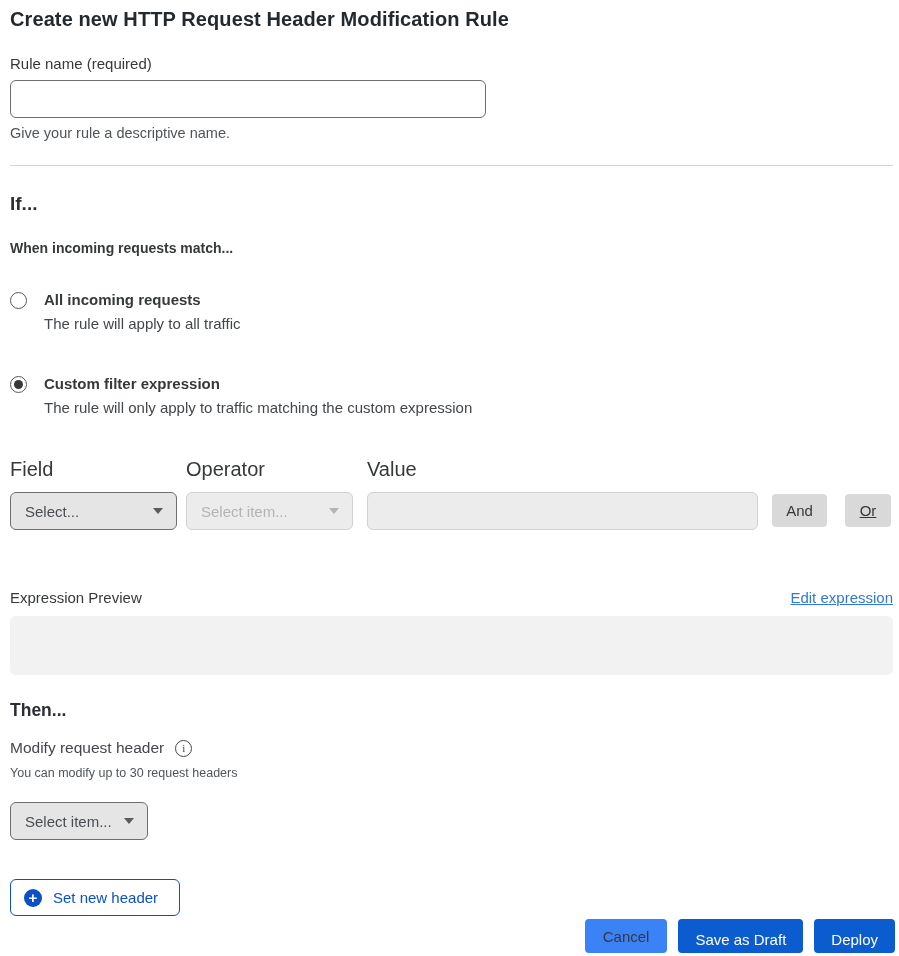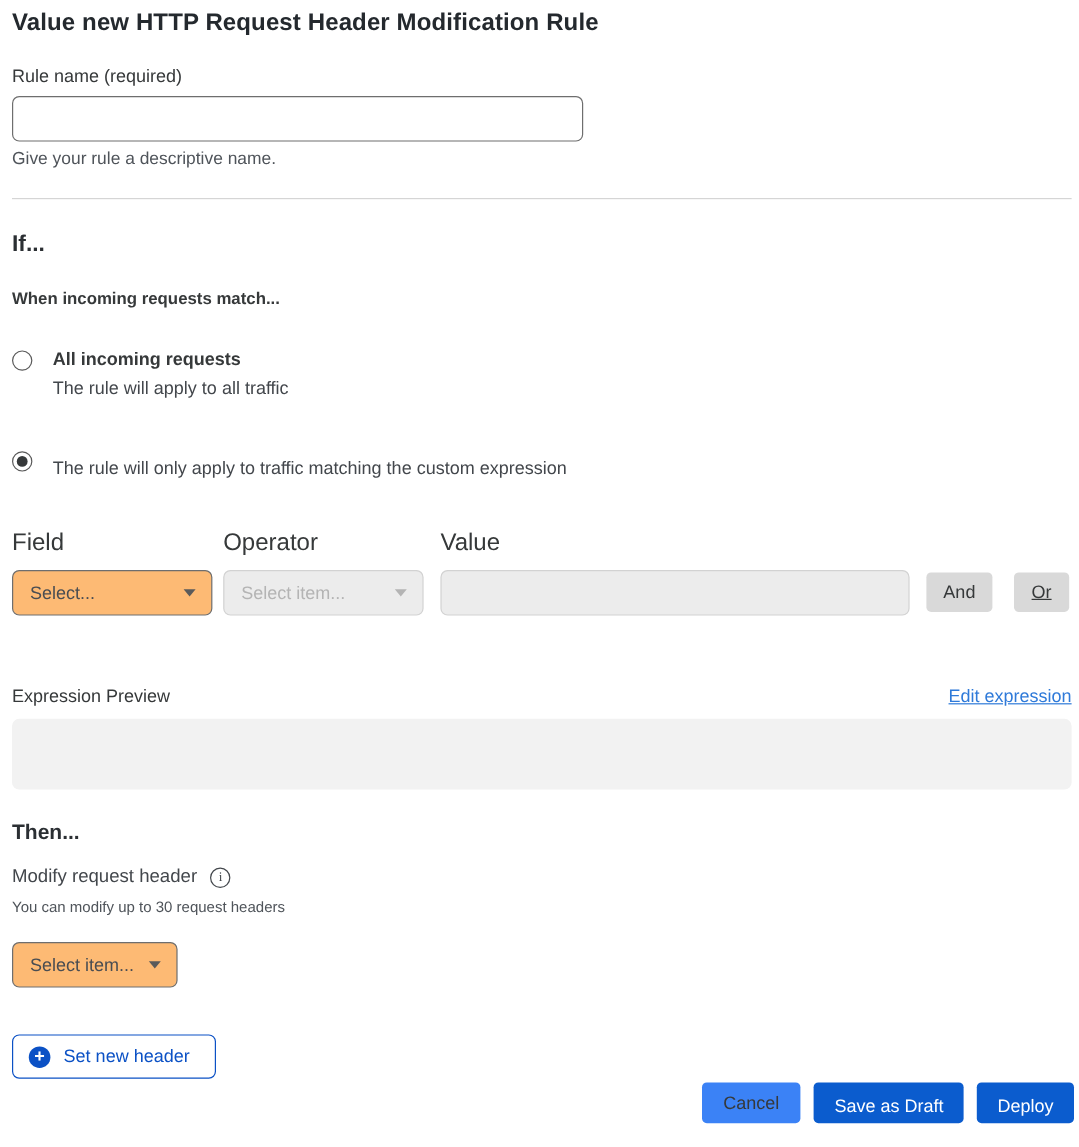--- a/index.html
+++ b/index.html
@@ -70,21 +70,21 @@
   .builder-row { display: flex; margin-top: 42px; align-items: flex-end; }
   .builder-col-label { font-size: 20px; color: #36393a; margin-bottom: 11px; }
   .col-field { width: 167px; margin-right: 9px; }
   .col-operator { width: 167px; margin-right: 14px; }
   .col-value { width: 391px; margin-right: 14px; }
 
   .select-control {
     height: 38px;
     border: 1px solid #6e6e6e;
     border-radius: 6px;
-    background: #fdba74;
+    background: #e5e5e5;
     display: flex;
     align-items: center;
     justify-content: space-between;
     padding: 0 13px 0 14px;
     font-size: 15px;
     color: #494d52;
     cursor: pointer;
   }
   .select-control.disabled {
     background: #ececec;
@@ -213,21 +213,21 @@
     cursor: pointer;
   }
   .btn-gray { background: #3b82f6; color: #36393a; padding: 0 18px; }
   .btn-blue { background: #0b5cce; color: #ffffff; padding: 12px 17px; }
 </style>
 </head>
 <body>
 
 <div class="container">
 
-  <h1 class="page-title">Value new HTTP Request Header Modification Rule</h1>
+  <h1 class="page-title">Create new HTTP Request Header Modification Rule</h1>
 
   <div class="form-label">Rule name (required)</div>
   <input class="rule-input" type="text" value="" style="">
   <div class="helper-text">Give your rule a descriptive name.</div>
 
   <hr class="divider">
 
   <h2 class="if-heading">If...</h2>
   <div class="subheading">When incoming requests match...</div>
 
@@ -235,20 +235,21 @@
     <span class="radio-circle"></span>
     <div class="radio-texts">
       <div class="radio-label">All incoming requests</div>
       <div class="radio-desc">The rule will apply to all traffic</div>
     </div>
   </div>
 
   <div class="radio-row second">
     <span class="radio-circle selected"></span>
     <div class="radio-texts">
+      <div class="radio-label">Custom filter expression</div>
       <div class="radio-desc">The rule will only apply to traffic matching the custom expression</div>
     </div>
   </div>
 
   <div class="builder-row">
     <div class="col-field">
       <div class="builder-col-label">Field</div>
       <div class="select-control">
         <span>Select...</span>
         <span class="caret"></span>

